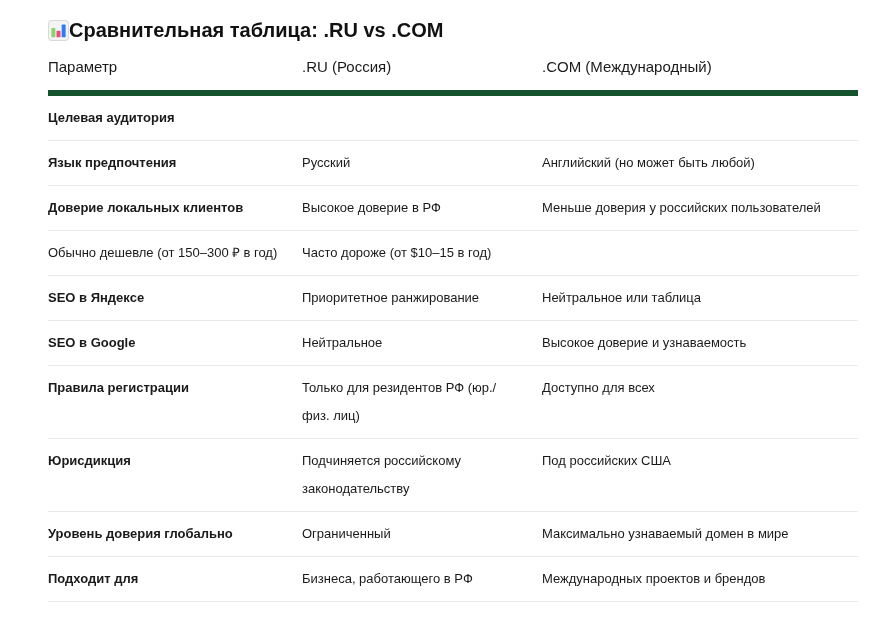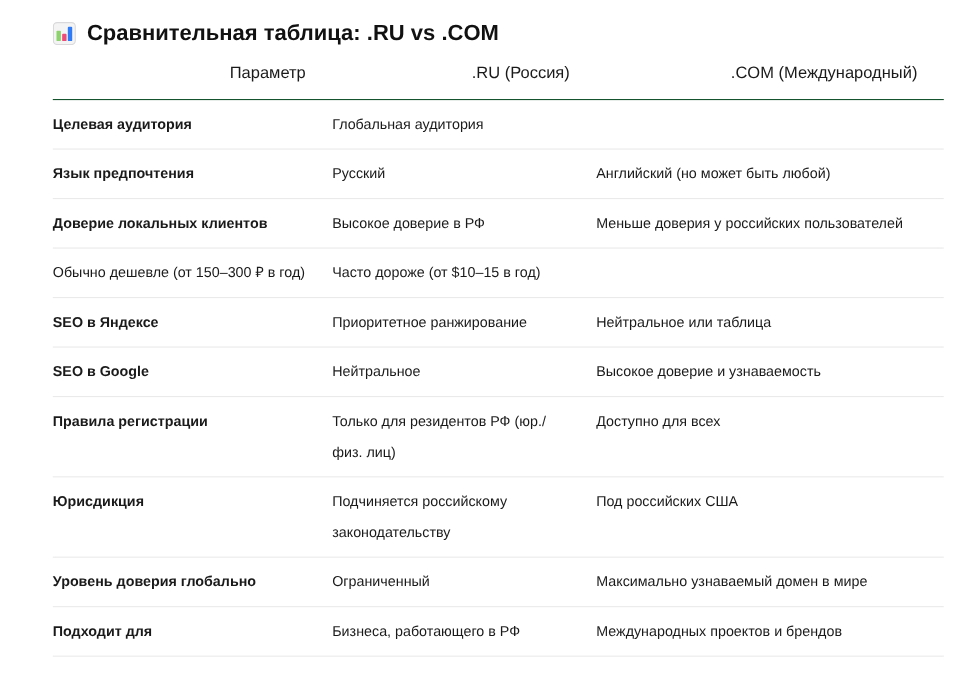--- a/index.html
+++ b/index.html
@@ -12,43 +12,41 @@
     font-family: "Liberation Sans", sans-serif;
     color: #1a1a1a;
     -webkit-font-smoothing: antialiased;
   }
   .wrap {
     padding: 16px 22px 0 48px;
   }
   .title-row {
     display: flex;
     align-items: center;
-    gap: 10px;
     font-size: 20px;
     font-weight: 700;
     line-height: 28px;
     margin-bottom: 6px;
     color: #111111;
   }
   .emoji {
     display: inline-flex;
     width: 21px;
     height: 21px;
     flex: 0 0 auto;
   }
   .table {
     width: 810px;
   }
   .thead, .row {
     display: grid;
     grid-template-columns: 254px 240px 316px;
   }
   .thead {
-    border-bottom: 1px solid #14532d;
-    text-align: right;
+    border-bottom: 6px solid #14532d;
   }
   .thead > div {
     font-size: 15px;
     font-weight: 400;
     line-height: 21px;
     padding: 6px 24px 13px 0;
     color: #1a1a1a;
   }
   .row {
     border-bottom: 1px solid #eaeaea;
@@ -86,21 +84,20 @@
   <div class="table">
 
     <div class="thead">
       <div>Параметр</div>
       <div>.RU (Россия)</div>
       <div class="com">.COM (Международный)</div>
     </div>
 
     <div class="row">
       <div class="param">Целевая аудитория</div>
-      <div class="com">Глобальная аудитория</div>
     </div>
 
     <div class="row">
       <div class="param">Язык предпочтения</div>
       <div class="ru">Русский</div>
       <div class="com">Английский (но может быть любой)</div>
     </div>
 
     <div class="row">
       <div class="param">Доверие локальных клиентов</div>

